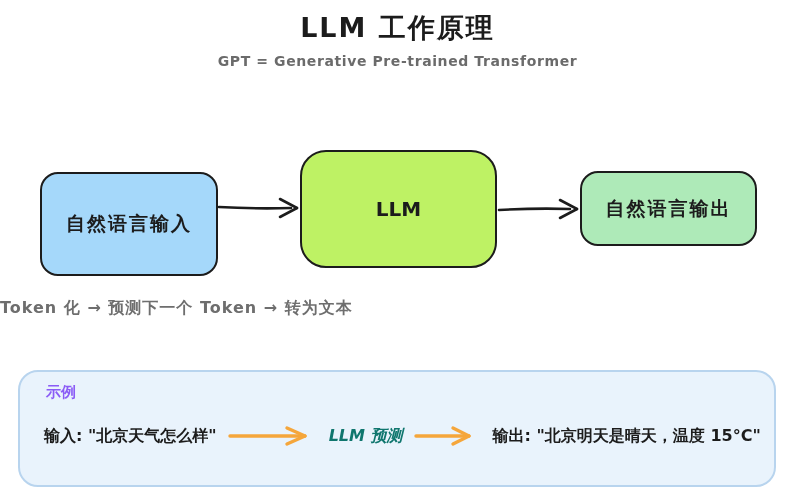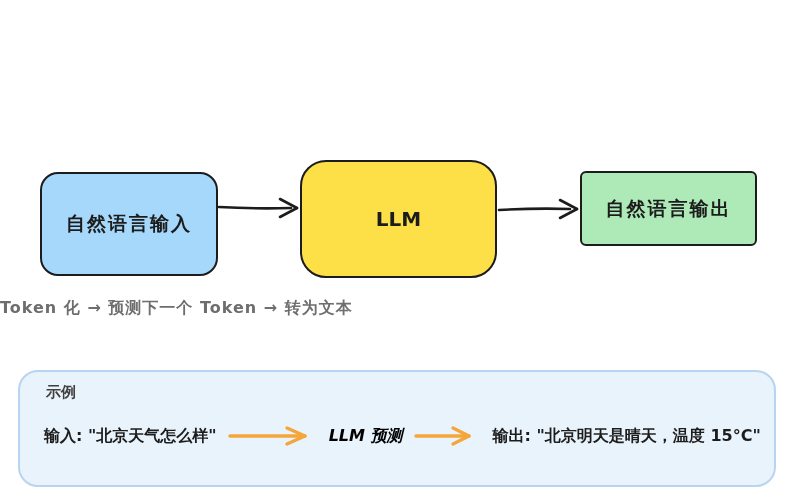--- a/index.html
+++ b/index.html
@@ -35,21 +35,21 @@
     position: absolute;
     display: flex;
     align-items: center;
     justify-content: center;
     border: 2.5px solid #1c1c1c;
     font-weight: 600;
     text-align: center;
   }
   .box-input  { left: 40px;  top: 172px; width: 178px; height: 104px;  border-radius: 18px; font-size: 19px; letter-spacing: 2px; }
   .box-llm    { left: 300px; top: 150px; width: 197px; height: 118px; border-radius: 26px; font-size: 20px; }
-  .box-output { left: 580px; top: 171px; width: 177px; height: 75px;  border-radius: 6px; font-size: 19px; letter-spacing: 2px; }
+  .box-output { left: 580px; top: 171px; width: 177px; height: 75px;  border-radius: 18px; font-size: 19px; letter-spacing: 2px; }
   .box-llm .llm-lines { line-height: 1.55; }
 
   
   .arrow-overlay { position: absolute; left: 0; top: 0; pointer-events: none; }
 
   
   .process-note {
     position: absolute;
     top: 298px;
     left: 0;
@@ -71,21 +71,21 @@
     background: #e9f3fc;
     border: 2px solid #b8d4ee;
     border-radius: 20px;
   }
   .example-label {
     position: absolute;
     left: 26px;
     top: 11px;
     font-size: 15px;
     font-weight: 700;
-    color: #404040;
+    color: #8b5cf6;
   }
   .example-row {
     position: absolute;
     left: 24px;
     top: 46px;
     right: 12px;
     height: 36px;
     display: flex;
     align-items: center;
     gap: 10px;
@@ -93,35 +93,39 @@
   }
   .example-text {
     font-size: 16px;
     font-weight: 600;
     color: #1c1c1c;
   }
   .example-accent {
     font-size: 16px;
     font-weight: 700;
     font-style: italic;
-    color: #000000;
+    color: #0f766e;
   }
   .ex-arrow { flex: 0 0 auto; }
 </style>
 </head>
 <body>
 
 <div class="canvas">
 
+  <div class="header">
+    <div class="title">LLM 工作原理</div>
+    <div class="subtitle">GPT = Generative Pre-trained Transformer</div>
+  </div>
 
   <div class="flow-box box-input" style="background-color: rgb(165, 216, 250);">
     <span>自然语言输入</span>
   </div>
 
-  <div class="flow-box box-llm" style="background-color: #fde047; margin-top: 10px;">
+  <div class="flow-box box-llm" style="background-color: #bef264;">
     <div class="llm-lines">
       <div>LLM</div>
     </div>
   </div>
 
   <div class="flow-box box-output" style="background-color: rgb(174, 234, 184);">
     <span>自然语言输出</span>
   </div>
 
   <svg class="arrow-overlay" width="795" height="500" viewBox="0 0 795 500">

